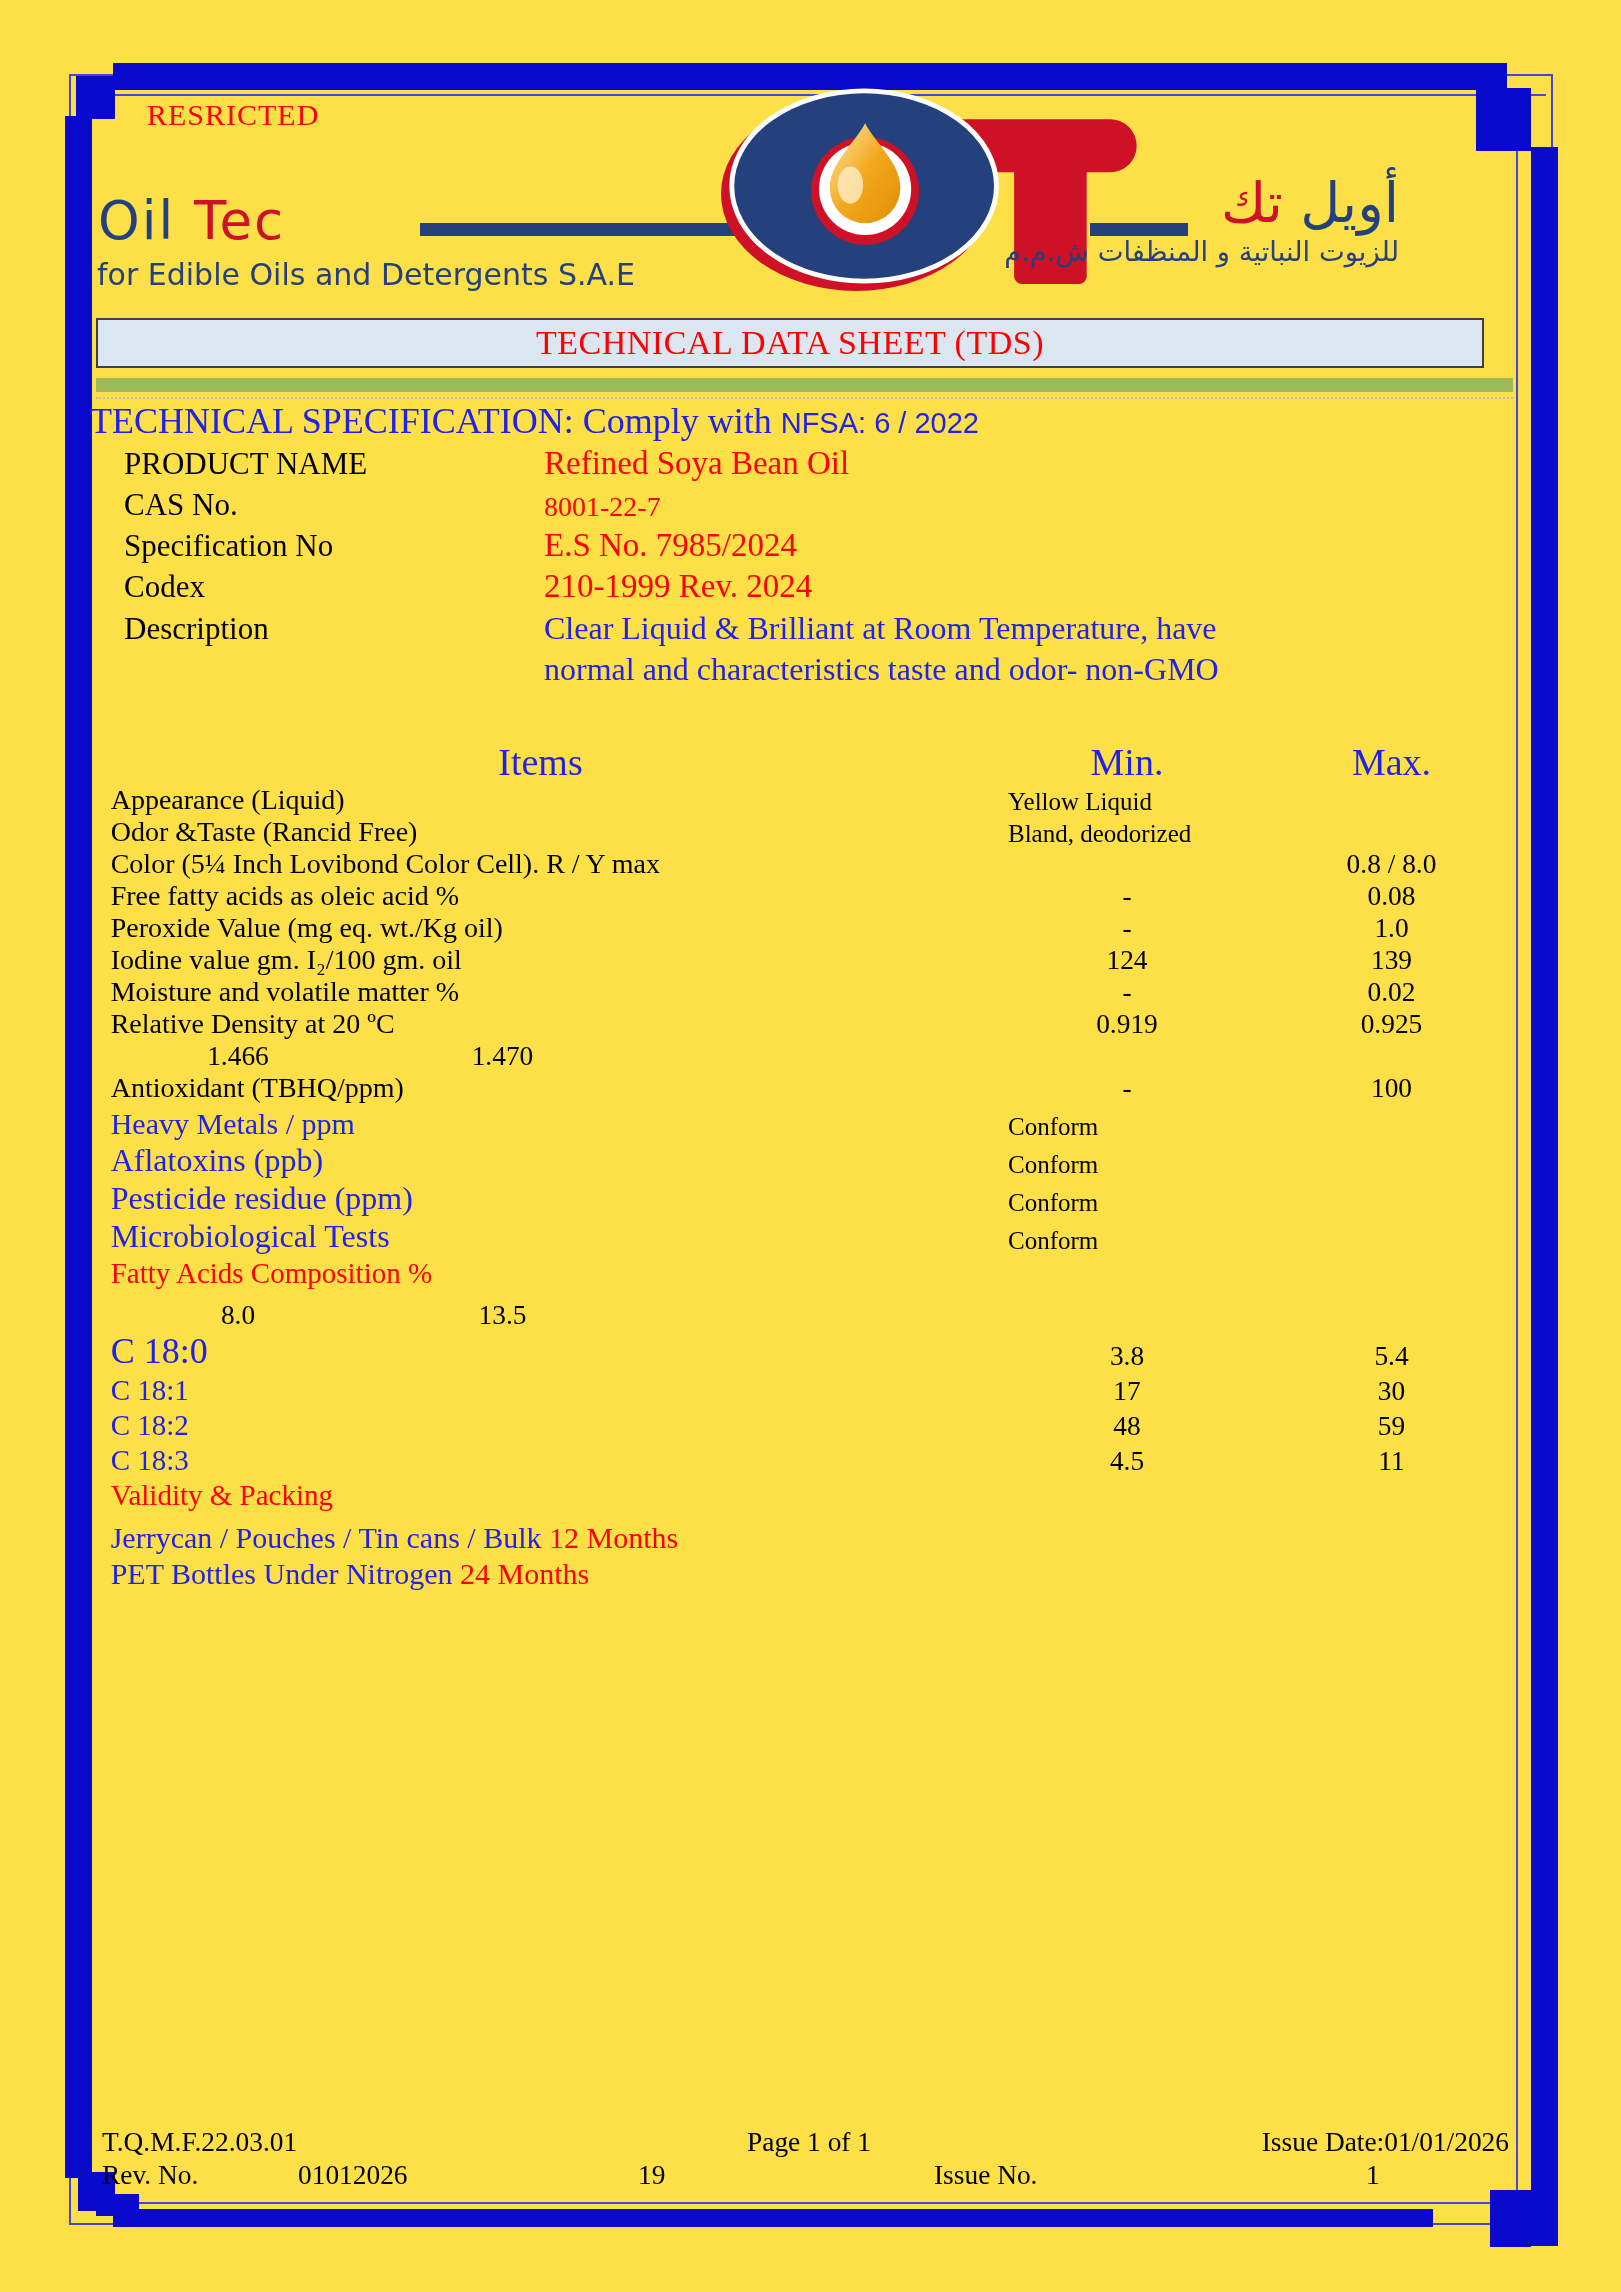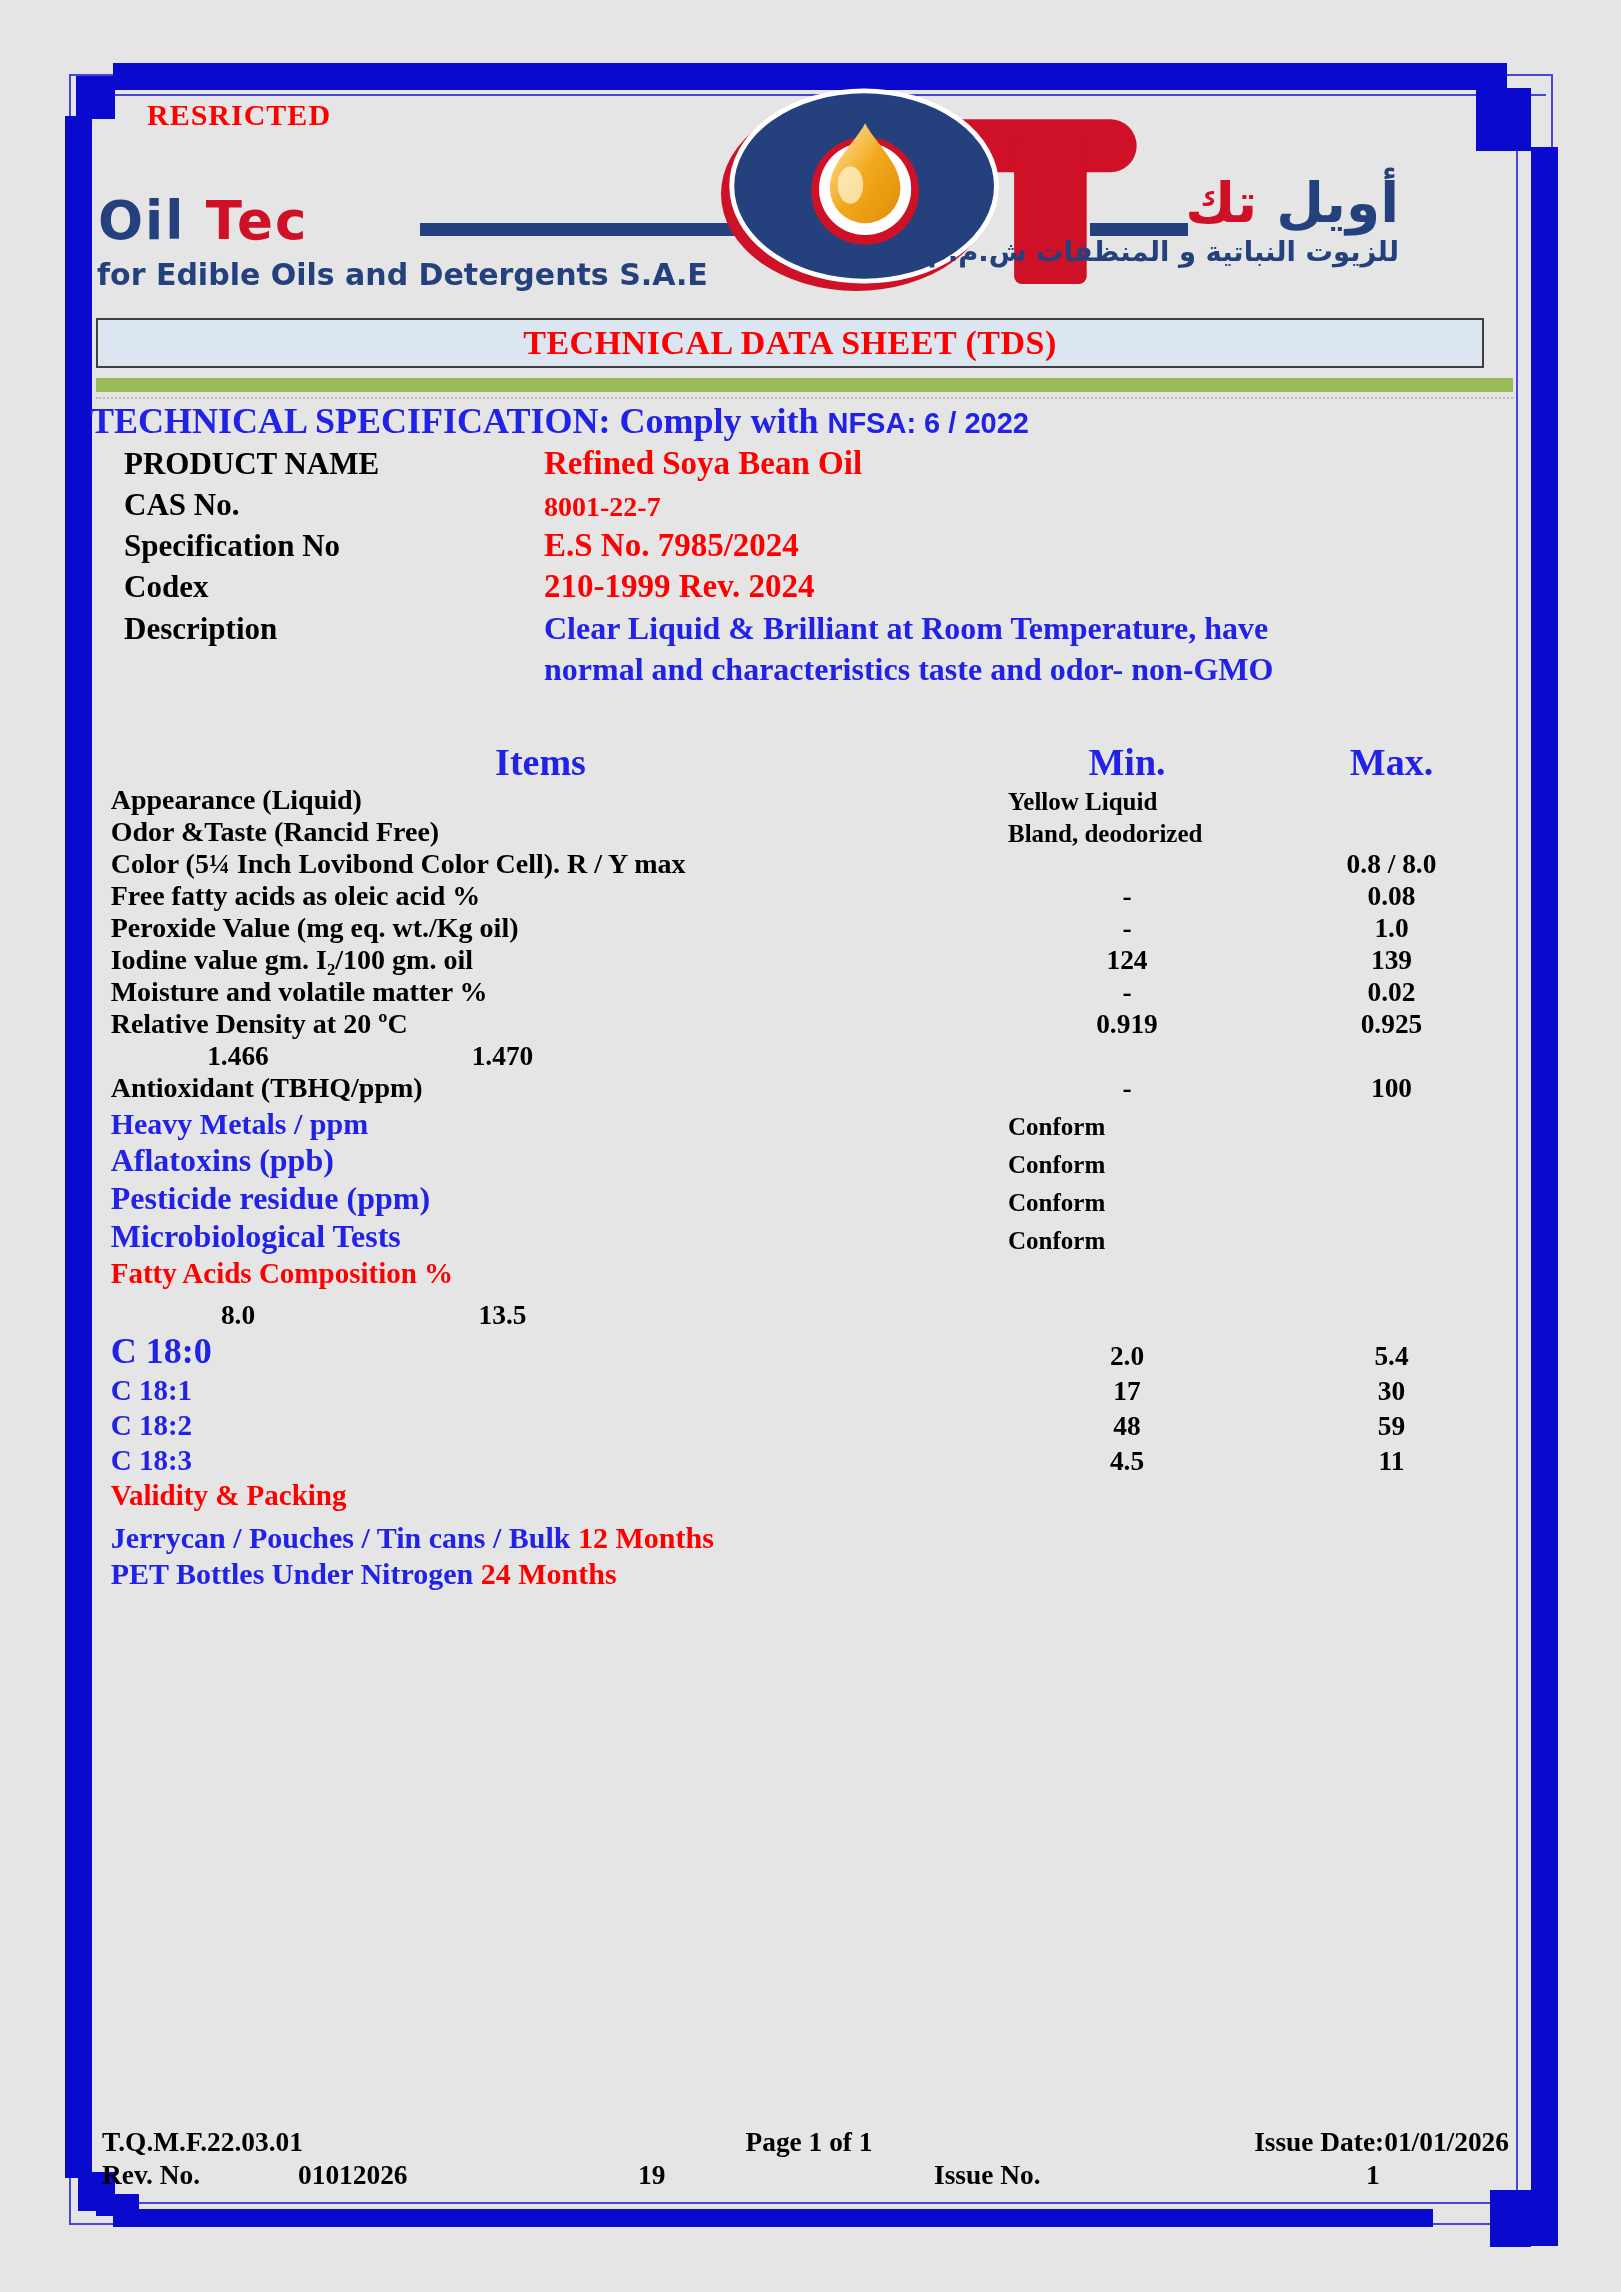--- a/index.html
+++ b/index.html
@@ -1,18 +1,18 @@
 <!DOCTYPE html>
 <html><head>
 <meta charset="utf-8">
 <title>Technical Data Sheet</title>
 <style>
   html,body{margin:0;padding:0;background:#fff;}
-  .page{position:relative;width:1621px;height:2293px;background:#e5e5e5;overflow:hidden;
-        font-family:"Liberation Serif","DejaVu Serif",serif;font-weight:bold;color:#000;}
+  .page{position:relative;width:1621px;height:2293px;background:#fde047;overflow:hidden;
+        font-family:"Liberation Serif","DejaVu Serif",serif;font-weight:normal;color:#000;}
   
   .fpiece{position:absolute;background:var(--frame);}
   .f-thin{position:absolute;left:69px;top:74px;width:1480px;height:2147px;border:2px solid var(--thin);}
   .f-hline{position:absolute;left:80px;top:94px;width:1466px;height:2px;background:var(--thin);}
   .f-vline{position:absolute;left:1516px;top:98px;width:2px;height:2105px;background:var(--thin);}
   .f-bline{position:absolute;left:115px;top:2202px;width:1398px;height:2px;background:var(--thin);}
   .f-top{left:113px;top:63px;width:1394px;height:27.4px;}
   .f-tlstep{left:76px;top:76px;width:39px;height:43px;}
   .f-left{left:65px;top:116px;width:26.5px;height:2062px;}
   .f-blstep{left:78px;top:2172px;width:37px;height:39px;}
@@ -269,21 +269,21 @@
           <div class="c-max"></div>
           <div class="c-span"></div>
         </div>
         <div class="row rb xlb">
           <div class="c-min">8.0</div>
           <div class="c-max">13.5</div>
           <div class="c-span"></div>
         </div>
         <div class="row rb xlb">
           <div class="c-item">C 18:0</div>
-          <div class="c-min">2.0</div>
+          <div class="c-min">3.8</div>
           <div class="c-max">5.4</div>
           <div class="c-span"></div>
         </div>
         <div class="row rb">
           <div class="c-item">C 18:1</div>
           <div class="c-min">17</div>
           <div class="c-max">30</div>
           <div class="c-span"></div>
         </div>
         <div class="row rb">

